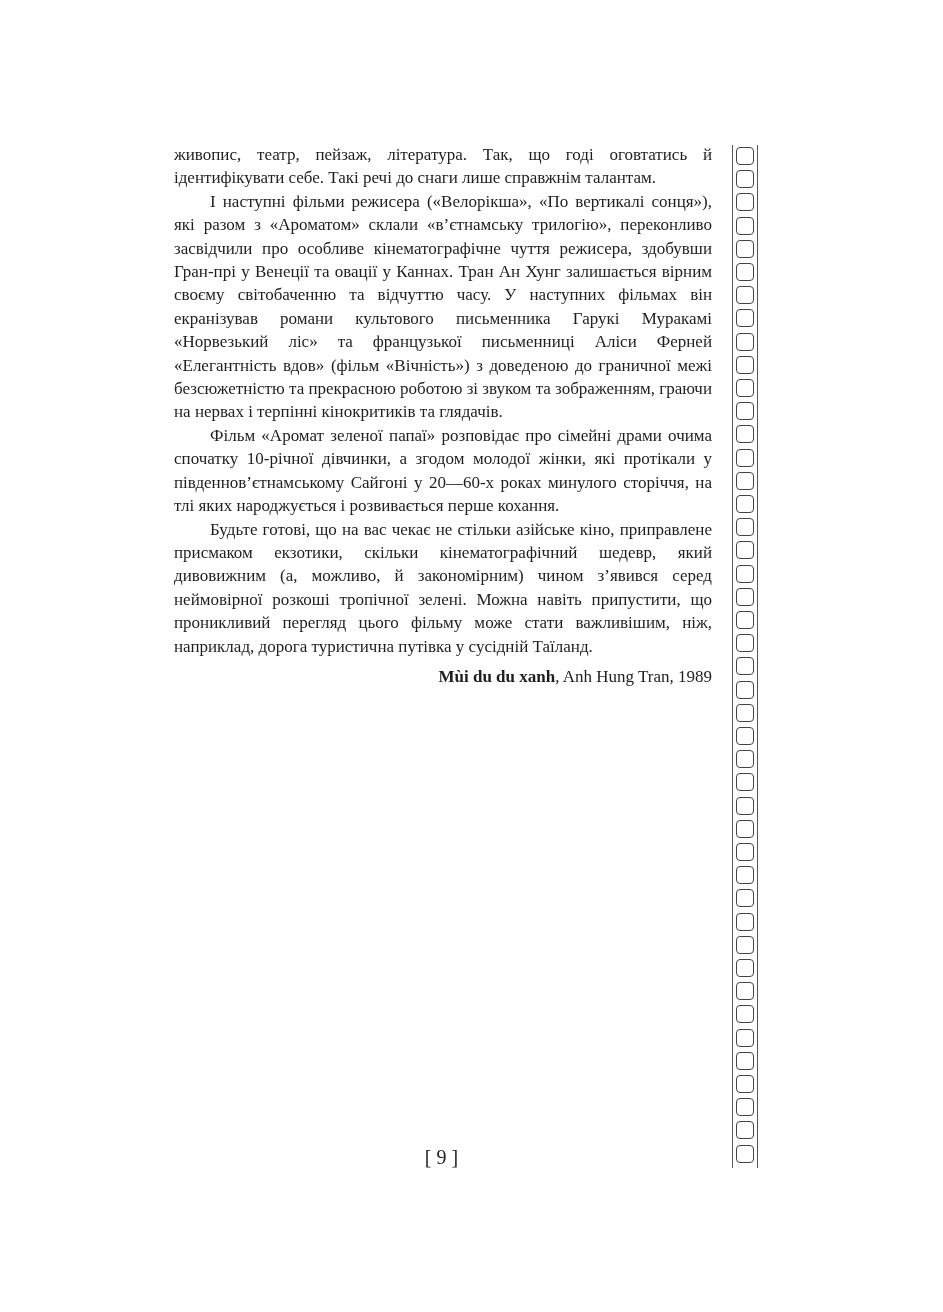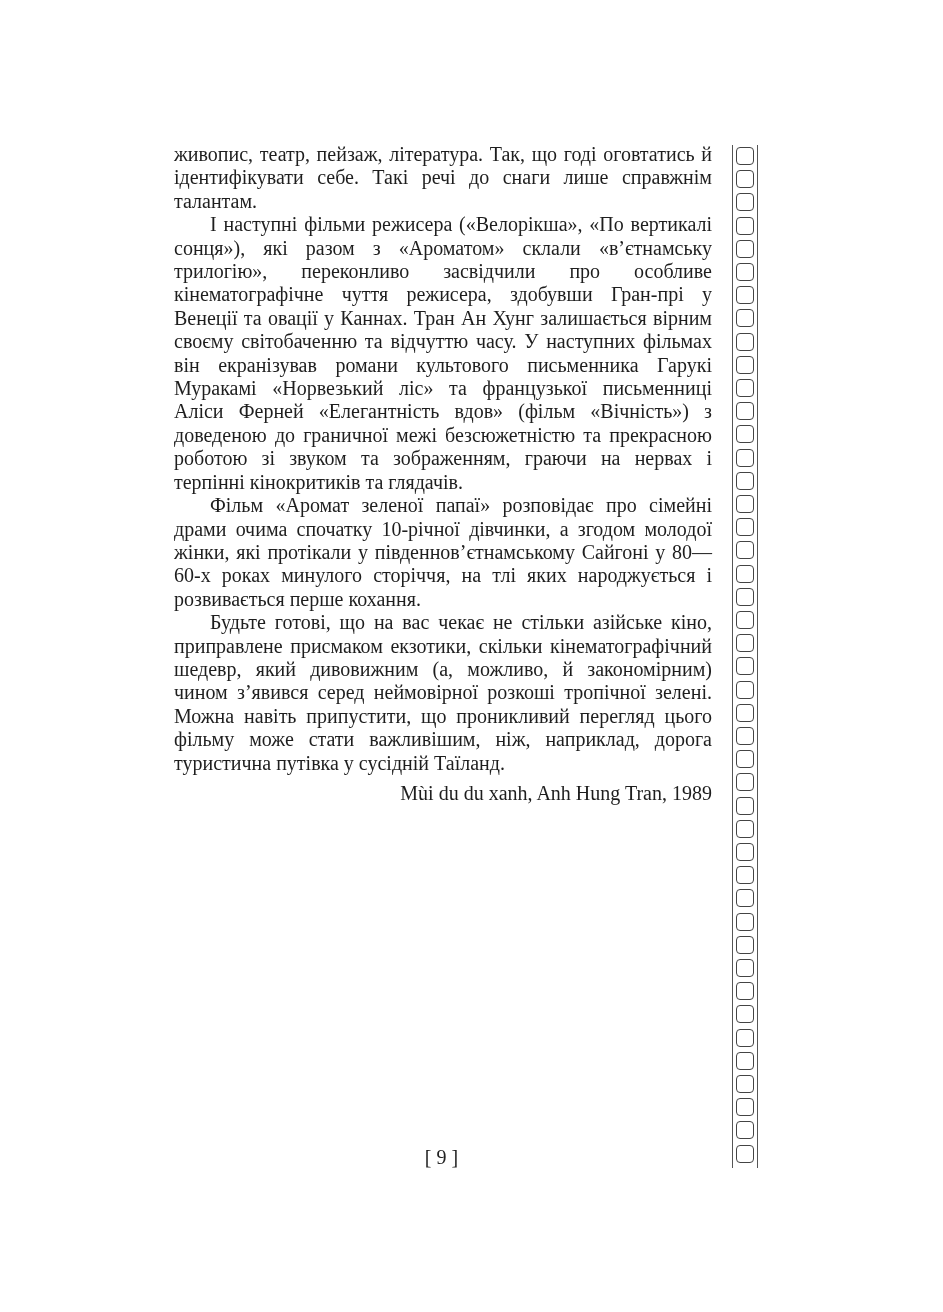--- a/index.html
+++ b/index.html
@@ -6,33 +6,33 @@
   body { width: 943px; height: 1312px; position: relative; overflow: hidden; }
   .page {
     position: absolute; left: 0; top: 0; width: 943px; height: 1312px; background: #fff;
   }
   .text-block {
     position: absolute;
     left: 174px;
     top: 143px;
     width: 538px;
     font-family: "Liberation Serif", "DejaVu Serif", serif;
-    font-size: 20px;
+    font-size: 17px;
     line-height: 23.4px;
     color: #1e1e1e;
     text-align: justify;
   }
   .text-block p { margin: 0; }
   .text-block p.indent { text-indent: 36px; }
   .text-block p.noindent { text-indent: 0; }
   .signature {
     text-align: right;
     margin-top: 7px !important;
   }
-  .signature b { font-weight: normal; margin-left: 48px; }
+  .signature b { font-weight: bold; margin-left: 48px; }
   .page-number {
     position: absolute;
     left: 0; width: 883px;
     top: 1146px;
     text-align: center;
     font-family: "Liberation Serif", "DejaVu Serif", serif;
     font-size: 20px;
     color: #222;
   }
   .film-strip {
@@ -56,21 +56,21 @@
     background: #fff;
   }
 </style>
 </head>
 <body>
 
 <div class="page">
   <div class="text-block">
     <p class="noindent">живопис, театр, пейзаж, література. Так, що годі оговтатись й ідентифікувати себе. Такі речі до снаги лише справжнім талантам.</p>
     <p class="indent">І наступні фільми режисера («Велорікша», «По вертикалі сонця»), які разом з «Ароматом» склали «в’єтнамську трилогію», переконливо засвідчили про особливе кінематографічне чуття режисера, здобувши Гран-прі у Венеції та овації у Каннах. Тран Ан Хунг залишається вірним своєму світобаченню та відчуттю часу. У наступних фільмах він екранізував романи культового письменника Гарукі Муракамі «Норвезький ліс» та французької письменниці Аліси Ферней «Елегантність вдов» (фільм «Вічність») з доведеною до граничної межі безсюжетністю та прекрасною роботою зі звуком та зображенням, граючи на нервах і терпінні кінокритиків та глядачів.</p>
-    <p class="indent">Фільм «Аромат зеленої папаї» розповідає про сімейні драми очима спочатку 10-річної дівчинки, а згодом молодої жінки, які протікали у південнов’єтнамському Сайгоні у 80—60-х роках минулого сторіччя, на тлі яких народжується і розвивається перше кохання.</p>
+    <p class="indent">Фільм «Аромат зеленої папаї» розповідає про сімейні драми очима спочатку 10-річної дівчинки, а згодом молодої жінки, які протікали у південнов’єтнамському Сайгоні у 20—60-х роках минулого сторіччя, на тлі яких народжується і розвивається перше кохання.</p>
     <p class="indent">Будьте готові, що на вас чекає не стільки азійське кіно, приправлене присмаком екзотики, скільки кінематографічний шедевр, який дивовижним (а, можливо, й закономірним) чином з’явився серед неймовірної розкоші тропічної зелені. Можна навіть припустити, що проникливий перегляд цього фільму може стати важливішим, ніж, наприклад, дорога туристична путівка у сусідній Таїланд.</p>
     <p class="signature"><b>Mùi du du xanh</b><span>, Anh Hung Tran, 1989</span></p>
   </div>
 
   <div class="film-strip" id="film-strip">
       <div class="frame" style="top: 2px;"></div>
       <div class="frame" style="top: 25.2px;"></div>
       <div class="frame" style="top: 48.4px;"></div>
       <div class="frame" style="top: 71.6px;"></div>
       <div class="frame" style="top: 94.8px;"></div>

